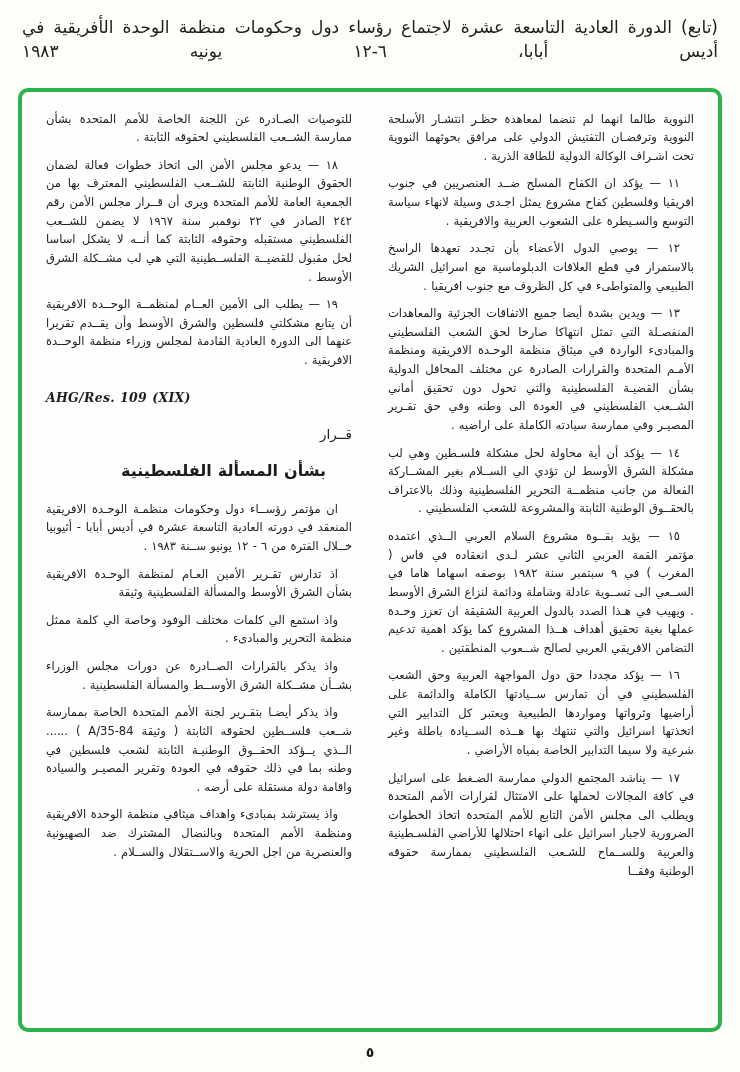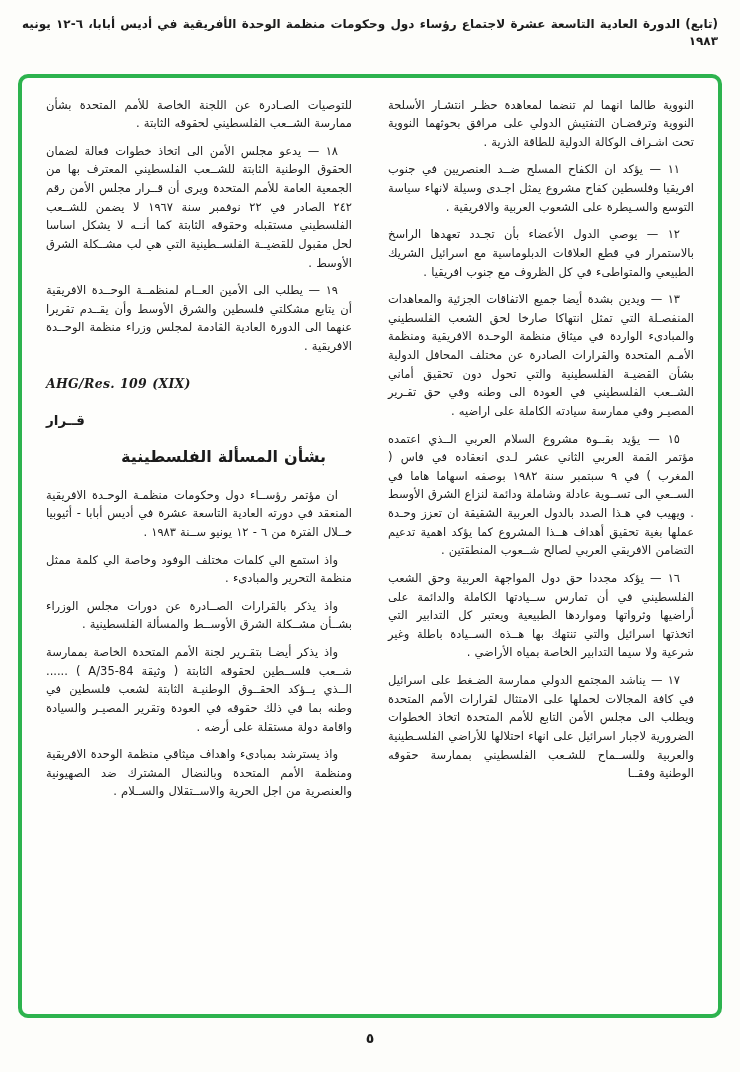--- a/index.html
+++ b/index.html
@@ -17,22 +17,22 @@
     height: 1072px;
     box-sizing: border-box;
     padding-top: 16px;
     direction: rtl;
   }
   .page-header {
     padding: 0 22px;
     direction: rtl;
   }
   .header-line-1 {
-    font-weight: 700;
-    font-size: 12px;
+    font-weight: 400;
+    font-size: 17px;
     line-height: 1.4;
     text-align: justify;
     text-align-last: justify;
     letter-spacing: 0.2px;
   }
   .header-line-2 {
     margin-top: 7px;
     font-weight: 700;
     font-size: 9.5px;
     color: #2b2b2b;
@@ -72,22 +72,22 @@
     text-align: left;
     font-weight: 700;
     text-indent: 0;
     margin: 18px 0 16px 0;
     font-size: 12.5px;
     font-family: "DejaVu Serif", serif;
     letter-spacing: 0.3px;
     font-style: italic;
   }
   .center-title {
-    text-align: left;
-    font-weight: 700;
+    text-align: right;
+    font-weight: 400;
     text-indent: 0;
     font-size: 13.5px;
     margin: 4px 0 12px 0;
   }
   .subtitle {
     font-weight: 700;
     text-align: right;
     text-indent: 26px;
     font-size: 16px;
     margin: 0 0 16px 0;
@@ -116,32 +116,34 @@
     <div class="header-line-1">(تابع) الدورة العادية التاسعة عشرة لاجتماع رؤساء دول وحكومات منظمة الوحدة الأفريقية في أديس أبابا، ٦-١٢ يونيه ١٩٨٣</div>
   </div>
 
   <div class="doc-frame" style="border-color: rgb(45, 179, 78);">
     <div class="cols">
       <div class="col">
           <p class="para no-indent">النووية طالما انهما لم تنضما لمعاهدة حظـر انتشـار الأسلحة النووية وترفضـان التفتيش الدولي على مرافق بحوثهما النووية تحت اشـراف الوكالة الدولية للطاقة الذرية .</p>
           <p class="para">١١ — يؤكد ان الكفاح المسلح ضــد العنصريين في جنوب افريقيا وفلسطين كفاح مشروع يمثل اجـدى وسيلة لانهاء سياسة التوسع والسـيطرة على الشعوب العربية والافريقية .</p>
           <p class="para">١٢ — يوصي الدول الأعضاء بأن تجـدد تعهدها الراسخ بالاستمرار في قطع العلاقات الدبلوماسية مع اسرائيل الشريك الطبيعي والمتواطىء في كل الظروف مع جنوب افريقيا .</p>
           <p class="para">١٣ — ويدين بشدة أيضا جميع الاتفاقات الجزئية والمعاهدات المنفصـلة التي تمثل انتهاكا صارخا لحق الشعب الفلسطيني والمبادىء الواردة في ميثاق منظمة الوحـدة الافريقية ومنظمة الأمـم المتحدة والقرارات الصادرة عن مختلف المحافل الدولية بشأن القضيـة الفلسطينية والتي تحول دون تحقيق أماني الشــعب الفلسطيني في العودة الى وطنه وفي حق تقـرير المصيـر وفي ممارسة سيادته الكاملة على اراضيه .</p>
+          <p class="para">١٤ — يؤكد أن أية محاولة لحل مشكلة فلسـطين وهي لب مشكلة الشرق الأوسط لن تؤدي الي الســلام بغير المشــاركة الفعالة من جانب منظمــة التحرير الفلسطينية وذلك بالاعتراف بالحقــوق الوطنية الثابتة والمشروعة للشعب الفلسطيني .</p>
           <p class="para">١٥ — يؤيد بقــوة مشروع السلام العربي الــذي اعتمده مؤتمر القمة العربي الثاني عشر لـدى انعقاده في فاس ( المغرب ) في ٩ سبتمبر سنة ١٩٨٢ بوصفه اسهاما هاما في الســعي الى تســوية عادلة وشاملة ودائمة لنزاع الشرق الأوسط . ويهيب في هـذا الصدد بالدول العربية الشقيقة ان تعزز وحـدة عملها بغية تحقيق أهداف هــذا المشروع كما يؤكد اهمية تدعيم التضامن الافريقي العربي لصالح شــعوب المنطقتين .</p>
           <p class="para">١٦ — يؤكد مجددا حق دول المواجهة العربية وحق الشعب الفلسطيني في أن تمارس ســيادتها الكاملة والدائمة على أراضيها وثرواتها ومواردها الطبيعية ويعتبر كل التدابير التي اتخذتها اسرائيل والتي تنتهك بها هــذه الســيادة باطلة وغير شرعية ولا سيما التدابير الخاصة بمياه الأراضي .</p>
           <p class="para">١٧ — يناشد المجتمع الدولي ممارسة الضـغط على اسرائيل في كافة المجالات لحملها على الامتثال لقرارات الأمم المتحدة ويطلب الى مجلس الأمن التابع للأمم المتحدة اتخاذ الخطوات الضرورية لاجبار اسرائيل على انهاء احتلالها للأراضي الفلسـطينية والعربية وللســماح للشـعب الفلسطيني بممارسة حقوقه الوطنية وفقــا</p>
         </div>
       <div class="col">
           <p class="para no-indent">للتوصيات الصـادرة عن اللجنة الخاصة للأمم المتحدة بشأن ممارسة الشــعب الفلسطيني لحقوقه الثابتة .</p>
           <p class="para">١٨ — يدعو مجلس الأمن الى اتخاذ خطوات فعالة لضمان الحقوق الوطنية الثابتة للشــعب الفلسطيني المعترف بها من الجمعية العامة للأمم المتحدة ويرى أن قــرار مجلس الأمن رقم ٢٤٢ الصادر في ٢٢ نوفمبر سنة ١٩٦٧ لا يضمن للشــعب الفلسطيني مستقبله وحقوقه الثابتة كما أنــه لا يشكل اساسا لحل مقبول للقضيــة الفلســطينية التي هي لب مشــكلة الشرق الأوسط .</p>
           <p class="para">١٩ — يطلب الى الأمين العــام لمنظمــة الوحــدة الافريقية أن يتابع مشكلتي فلسطين والشرق الأوسط وأن يقــدم تقريرا عنهما الى الدورة العادية القادمة لمجلس وزراء منظمة الوحــدة الافريقية .</p>
           <p class="para ltr-code">AHG/Res. 109 (XIX)</p>
           <p class="para center-title">قــرار</p>
           <p class="para subtitle">بشأن المسألة الفلسطينية</p>
           <p class="para">ان مؤتمر رؤســاء دول وحكومات منظمـة الوحـدة الافريقية المنعقد في دورته العادية التاسعة عشرة في أديس أبابا - أثيوبيا خــلال الفترة من ٦ - ١٢ يونيو ســنة ١٩٨٣ .</p>
+          <p class="para">اذ تدارس تقـرير الأمين العـام لمنظمة الوحـدة الافريقية بشأن الشرق الأوسط والمسألة الفلسطينية وثيقة</p>
           <p class="para">واذ استمع الي كلمات مختلف الوفود وخاصة الي كلمة ممثل منظمة التحرير والمبادىء .</p>
           <p class="para">واذ يذكر بالقرارات الصــادرة عن دورات مجلس الوزراء بشــأن مشــكلة الشرق الأوســط والمسألة الفلسطينية .</p>
           <p class="para">واذ يذكر أيضـا بتقـرير لجنة الأمم المتحدة الخاصة بممارسة شــعب فلســطين لحقوقه الثابتة ( وثيقة A/35-84 ) ...... الــذي يــؤكد الحقــوق الوطنيـة الثابتة لشعب فلسطين في وطنه بما في ذلك حقوقه في العودة وتقرير المصيـر والسيادة واقامة دولة مستقلة على أرضه .</p>
           <p class="para">واذ يسترشد بمبادىء واهداف ميثاقي منظمة الوحدة الافريقية ومنظمة الأمم المتحدة وبالنضال المشترك ضد الصهيونية والعنصرية من اجل الحرية والاســتقلال والســلام .</p>
         </div>
     </div>
   </div>
 
   <div class="page-number">٥</div>
 

